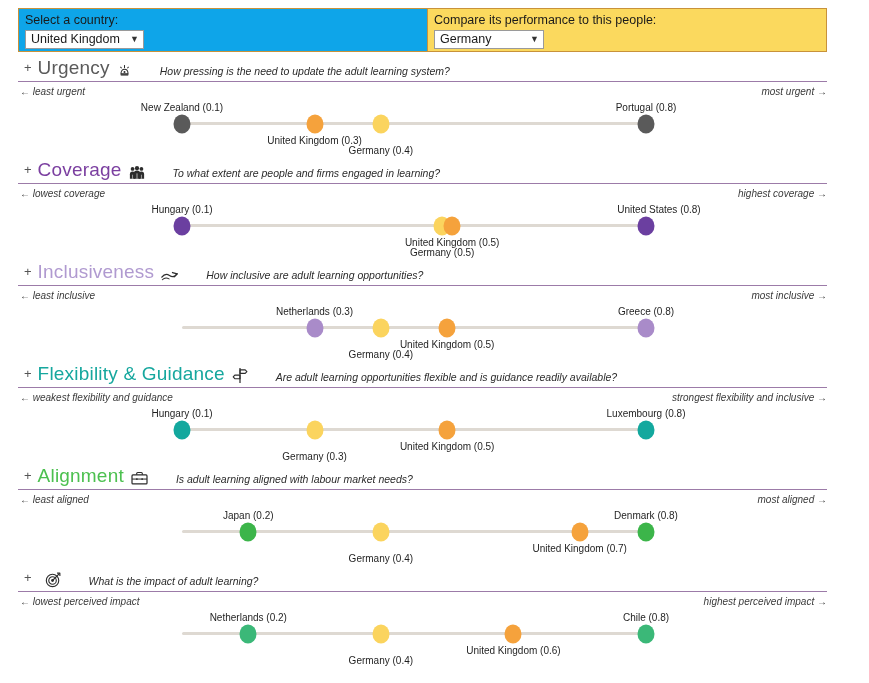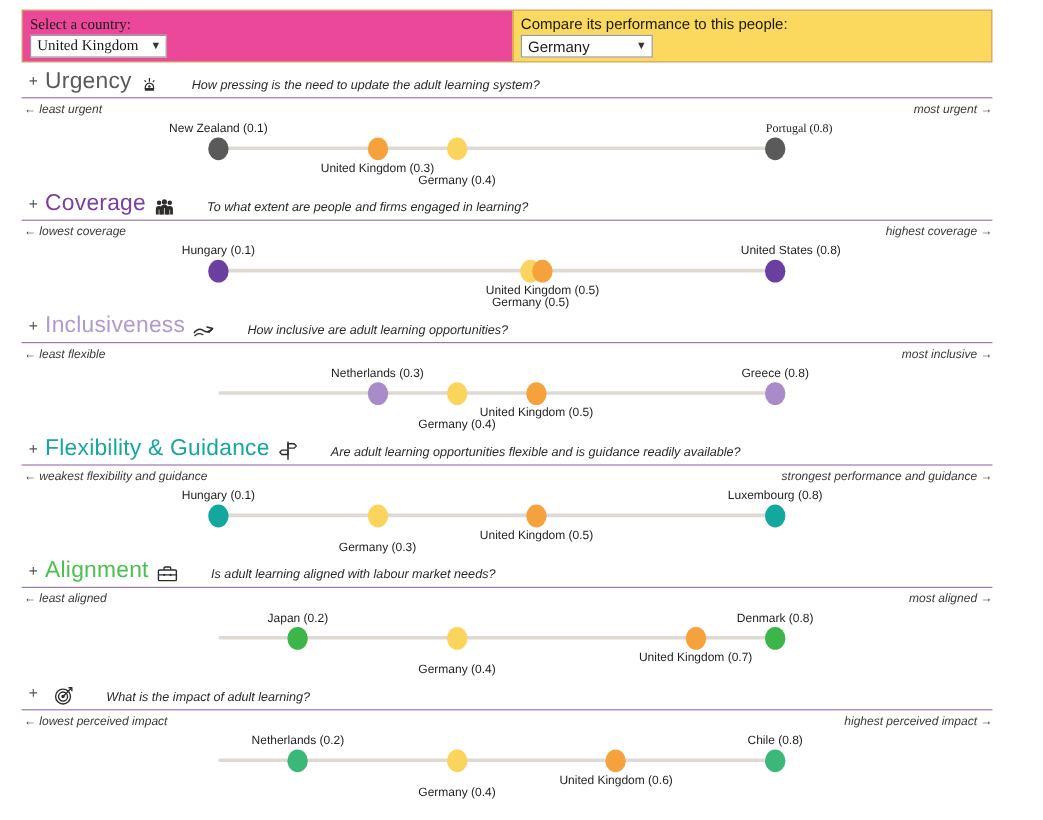--- a/index.html
+++ b/index.html
@@ -16,23 +16,22 @@
     display: flex;
     margin: 8px 42px 0 18px;
     border: 1px solid #c8923a;
     height: 44px;
   }
   .selector {
     padding: 4px 0 0 6px;
     position: relative;
   }
   .selector.primary {
-    background: #ec4899;
+    background: #0ea5e9;
     flex: 0 0 408px;
-    font-family: Liberation Serif, serif;
   }
   .selector.compare {
     background: #fbd95e;
     flex: 1 1 auto;
     border-left: 1px solid #c8923a;
   }
   .selector-label {
     font-size: 12.5px;
     color: #1a1a1a;
     line-height: 14px;
@@ -196,21 +195,21 @@
         <div class="anchor left">← least urgent</div>
         <div class="anchor right">most urgent →</div>
         <div class="track" style="background: rgb(222, 217, 210);"></div>
         <div class="dot ref" style="left: 164px; background: rgb(90, 90, 90);"></div>
         <div class="dlabel above" style="left: 164px;">New Zealand (0.1)</div>
         <div class="dot sel" style="left: 296.571px; background: rgb(245, 162, 60);"></div>
         <div class="dlabel below" style="left: 296.571px;">United Kingdom (0.3)</div>
         <div class="dot cmp" style="left: 362.857px; background: rgb(251, 212, 94);"></div>
         <div class="dlabel below2" style="left: 362.857px;">Germany (0.4)</div>
         <div class="dot ref" style="left: 628px; background: rgb(90, 90, 90);"></div>
-        <div class="dlabel above" style="left: 648px; font-family: Liberation Serif, serif;">Portugal (0.8)</div>
+        <div class="dlabel above" style="left: 628px;">Portugal (0.8)</div>
       </div>
     </div>
     <div class="section">
       <div class="sec-head">
         <span class="plus">+</span>
         <span class="sec-title" style="color: rgb(123, 63, 160);">Coverage</span>
         <span class="sec-icon">
           <svg class="gicon" width="16" height="15" viewBox="0 0 18 16">
             <circle cx="4" cy="4" r="2.1" fill="#2d2d2d"></circle>
             <path d="M1 15 v-5 a3 3 0 0 1 6 0 v5z" fill="#2d2d2d"></path>
@@ -248,21 +247,21 @@
           <svg class="gicon" width="17" height="13" viewBox="0 0 20 14">
             <path d="M1 9 C4 5 7 5 10 7 C13 9 16 9 19 5" fill="none" stroke="#2d2d2d" stroke-width="1.5" stroke-linecap="round"></path>
             <path d="M13.5 3.5 L19 5 L15.5 8.6" fill="none" stroke="#2d2d2d" stroke-width="1.5" stroke-linecap="round" stroke-linejoin="round"></path>
             <path d="M1.5 12 C4.5 9 7 9.5 9.5 11" fill="none" stroke="#2d2d2d" stroke-width="1.2" stroke-linecap="round"></path>
           </svg>
         </span>
         <span class="sec-question">How inclusive are adult learning opportunities?</span>
       </div>
       <div class="sec-rule"></div>
       <div class="scale">
-        <div class="anchor left">← least flexible</div>
+        <div class="anchor left">← least inclusive</div>
         <div class="anchor right">most inclusive →</div>
         <div class="track" style="background: rgb(222, 217, 210);"></div>
         <div class="dot ref" style="left: 296.571px; background: rgb(169, 139, 201);"></div>
         <div class="dlabel above" style="left: 296.571px;">Netherlands (0.3)</div>
         <div class="dot cmp" style="left: 362.857px; background: rgb(251, 212, 94);"></div>
         <div class="dlabel below2" style="left: 362.857px;">Germany (0.4)</div>
         <div class="dot sel" style="left: 429.143px; background: rgb(245, 162, 60);"></div>
         <div class="dlabel below" style="left: 429.143px;">United Kingdom (0.5)</div>
         <div class="dot ref" style="left: 628px; background: rgb(169, 139, 201);"></div>
         <div class="dlabel above" style="left: 628px;">Greece (0.8)</div>
@@ -277,21 +276,21 @@
             <line x1="8" y1="1" x2="8" y2="17" stroke="#2d2d2d" stroke-width="1.3"></line>
             <path d="M8 3 h5.5 l1.8 1.9 L13.5 6.8 H8 z" fill="none" stroke="#2d2d2d" stroke-width="1.2" stroke-linejoin="round"></path>
             <path d="M8 8.6 H2.5 L0.8 10.5 L2.5 12.4 H8 z" fill="none" stroke="#2d2d2d" stroke-width="1.2" stroke-linejoin="round"></path>
           </svg>
         </span>
         <span class="sec-question">Are adult learning opportunities flexible and is guidance readily available?</span>
       </div>
       <div class="sec-rule"></div>
       <div class="scale">
         <div class="anchor left">← weakest flexibility and guidance</div>
-        <div class="anchor right">strongest performance and guidance →</div>
+        <div class="anchor right">strongest flexibility and inclusive →</div>
         <div class="track" style="background: rgb(222, 217, 210);"></div>
         <div class="dot ref" style="left: 164px; background: rgb(19, 168, 158);"></div>
         <div class="dlabel above" style="left: 164px;">Hungary (0.1)</div>
         <div class="dot cmp" style="left: 296.571px; background: rgb(251, 212, 94);"></div>
         <div class="dlabel below2" style="left: 296.571px;">Germany (0.3)</div>
         <div class="dot sel" style="left: 429.143px; background: rgb(245, 162, 60);"></div>
         <div class="dlabel below" style="left: 429.143px;">United Kingdom (0.5)</div>
         <div class="dot ref" style="left: 628px; background: rgb(19, 168, 158);"></div>
         <div class="dlabel above" style="left: 628px;">Luxembourg (0.8)</div>
       </div>

